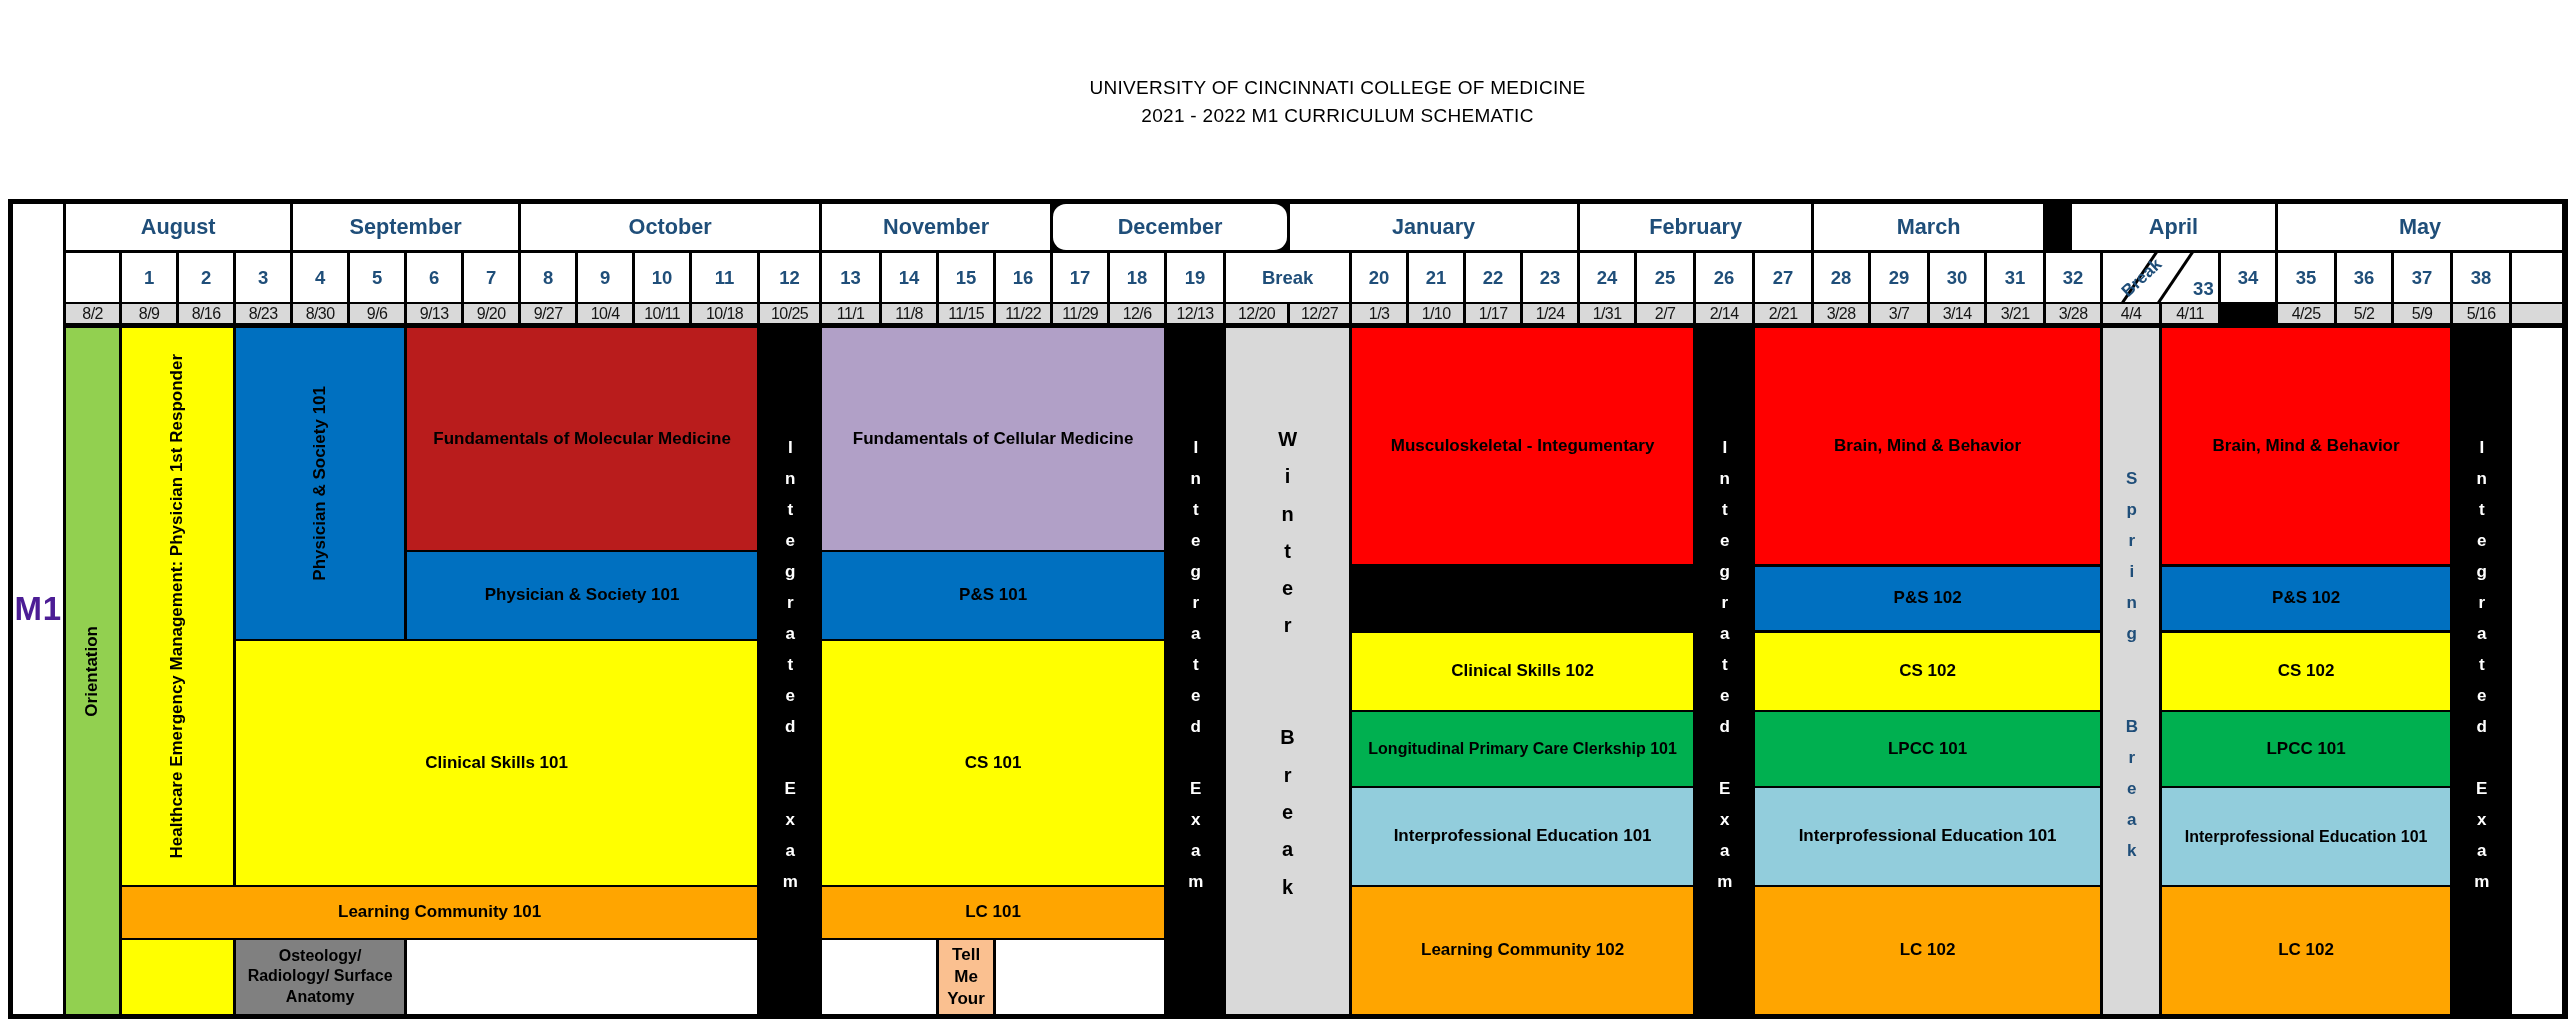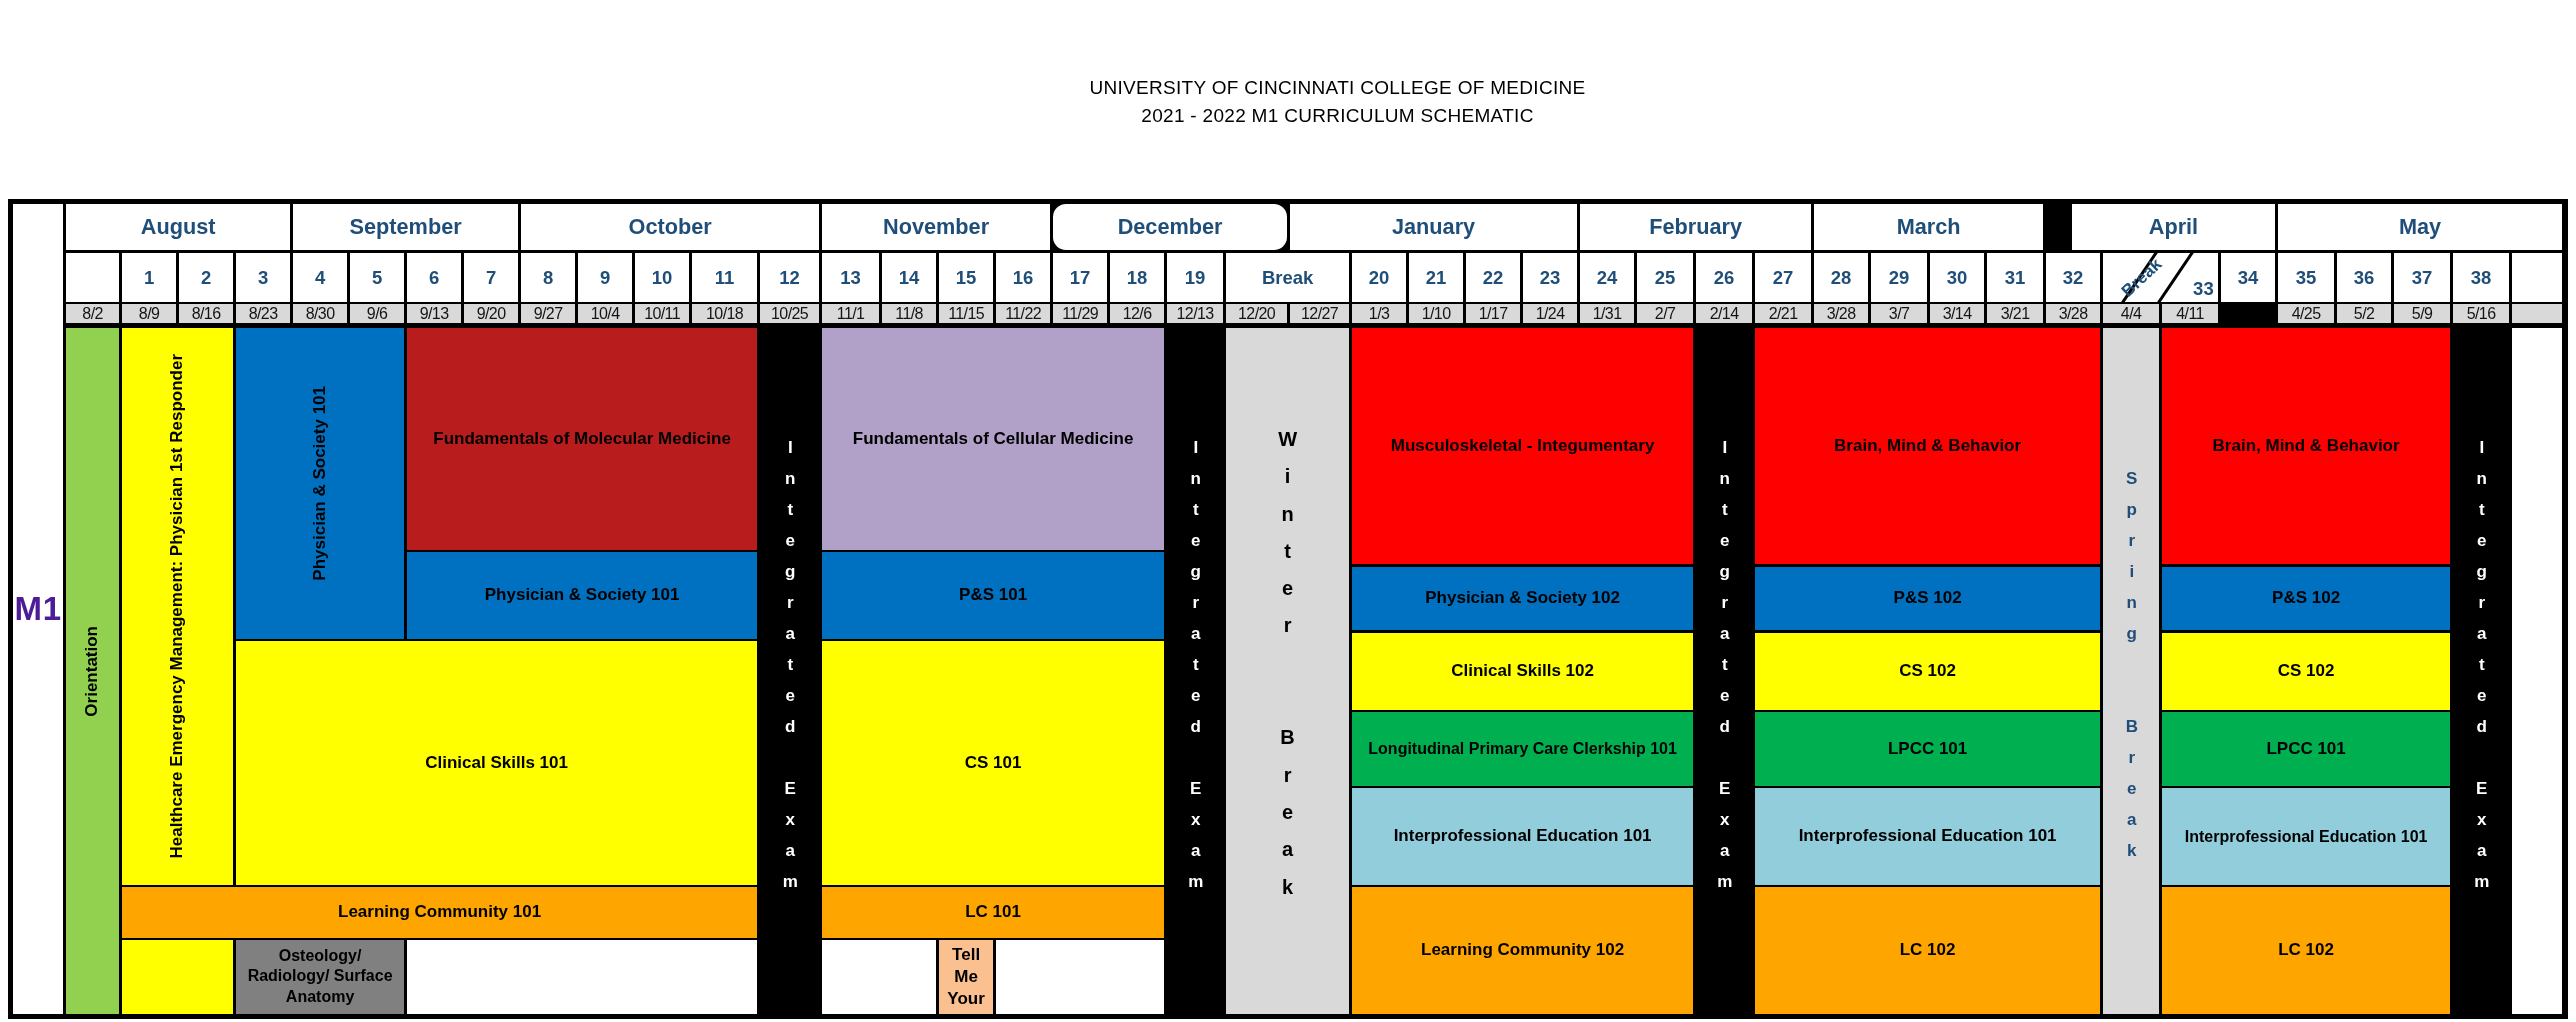--- a/index.html
+++ b/index.html
@@ -394,23 +394,20 @@
     <div class="cell " style="grid-area: 12 / 18 / span 1 / span 3; background: rgb(255, 255, 255);"></div>
     <div class="cell blk utext exam" style="grid-area: 4 / 21 / span 9 / span 1; background: rgb(0, 0, 0);">
       <span>Integrated Exam</span>
     </div>
     <div class="cell blk utext wbreak" style="grid-area: 4 / 22 / span 9 / span 2; background: rgb(217, 217, 217);">
       <span>Winter  Break</span>
     </div>
     <div class="cell blk" style="grid-area: 4 / 24 / span 2 / span 6; background: rgb(255, 0, 0);">
       <span>Musculoskeletal - Integumentary</span>
     </div>
-    <div class="cell blk" style="grid-area: 6 / 24 / span 1 / span 6; background: rgb(0, 112, 192);">
-      <span>Physician &amp; Society 102</span>
-    </div>
     <div class="cell blk" style="grid-area: 7 / 24 / span 2 / span 6; background: rgb(255, 255, 0);">
       <span>Clinical Skills 102</span>
     </div>
     <div class="cell blk fs-small" style="grid-area: 9 / 24 / span 1 / span 6; background: rgb(0, 176, 80);">
       <span>Longitudinal Primary Care Clerkship 101</span>
     </div>
     <div class="cell blk" style="grid-area: 10 / 24 / span 1 / span 6; background: rgb(146, 205, 220);">
       <span>Interprofessional Education 101</span>
     </div>
     <div class="cell blk" style="grid-area: 11 / 24 / span 2 / span 6; background: rgb(255, 165, 0);">

